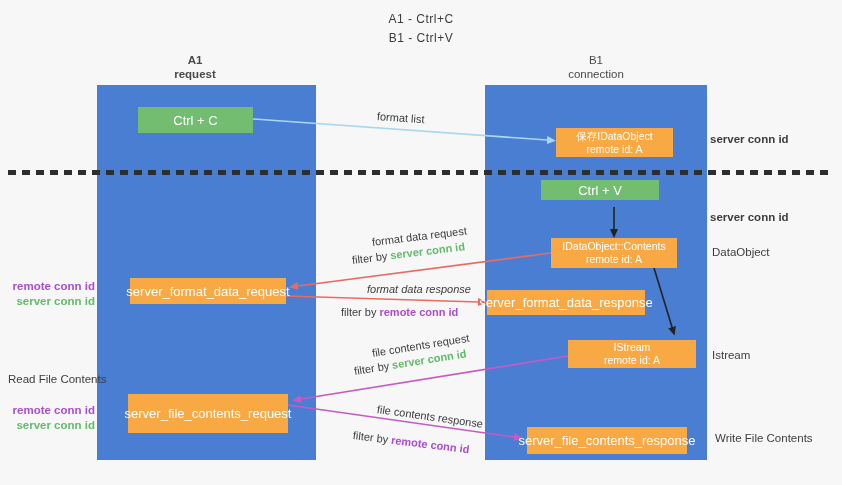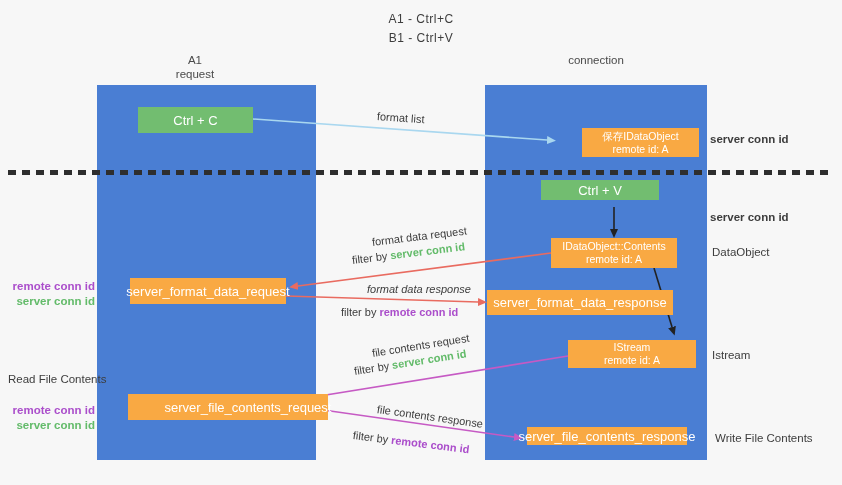--- a/index.html
+++ b/index.html
@@ -34,25 +34,26 @@
 </head>
 <body>
 
 <div class="canvas">
 
   <div class="title">
     <div>A1 - Ctrl+C</div>
     <div>B1 - Ctrl+V</div>
   </div>
 
-  <div class="abs lane-header" style="left:85px;top:53px;width:220px;">
+  <div class="abs lane-header" style="left:85px;top:53px;width:220px;font-weight:bold;">
     <div>A1</div>
     <div>request</div>
   </div>
   <div class="abs lane-header" style="left:485px;top:53px;width:222px;">
+    <div>B1</div>
     <div>connection</div>
   </div>
 
   <div class="abs lane" style="left:97px;top:85px;width:219px;height:375px;"></div>
   <div class="abs lane" style="left:485px;top:85px;width:222px;height:375px;"></div>
 
   <div class="abs dotted" style="left:8px;top:170px;width:826px;"></div>
 
   <svg class="arrows">
     <defs>
@@ -75,52 +76,52 @@
     <line class="st-red" x1="551" y1="253" x2="298" y2="286" marker-end="url(#mRed)"></line>
     <line class="st-red" x1="286" y1="296" x2="478" y2="302" marker-end="url(#mRed)"></line>
     <line class="st-mag" x1="568" y1="356" x2="301" y2="399" marker-end="url(#mMag)"></line>
     <line class="st-mag" x1="288" y1="405" x2="514" y2="437" marker-end="url(#mMag)"></line>
   </svg>
 
   <div class="abs node green" style="left:138px;top:107px;width:115px;height:26px;">
     <span>Ctrl + C</span>
   </div>
 
-  <div class="abs node orange" style="left:556px;top:128px;width:117px;height:29px;font-size:10.5px;margin-left:26px;">
+  <div class="abs node orange" style="left:556px;top:128px;width:117px;height:29px;font-size:10.5px;">
     <span>保存IDataObject</span>
     <span>remote id: A</span>
   </div>
 
   <div class="abs node green" style="left:541px;top:180px;width:118px;height:20px;">
     <span>Ctrl + V</span>
   </div>
 
   <div class="abs node orange" style="left:551px;top:238px;width:126px;height:30px;font-size:10.5px;">
     <span>IDataObject::Contents</span>
     <span>remote id: A</span>
   </div>
 
   <div class="abs node orange" style="left:130px;top:278px;width:156px;height:26px;">
     <span>server_format_data_request</span>
   </div>
 
-  <div class="abs node orange" style="left:487px;top:290px;width:186px;height:25px;">
+  <div class="abs node orange" style="left:487px;top:290px;width:158px;height:25px;">
     <span>server_format_data_response</span>
   </div>
 
   <div class="abs node orange" style="left:568px;top:340px;width:128px;height:28px;font-size:10.5px;">
     <span>IStream</span>
     <span>remote id: A</span>
   </div>
 
-  <div class="abs node orange" style="left:128px;top:394px;width:160px;height:26px;padding-left:40px;">
+  <div class="abs node orange" style="left:128px;top:394px;width:160px;height:39px;">
     <span>server_file_contents_request</span>
   </div>
 
-  <div class="abs node orange" style="left:527px;top:427px;width:160px;height:18px;text-align:right;">
+  <div class="abs node orange" style="left:527px;top:427px;width:160px;height:27px;text-align:right;">
     <span>server_file_contents_response</span>
   </div>
 
   <div class="abs albl" style="left:377px;top:110px;transform:rotate(4deg);">format list</div>
 
   <div class="abs albl" style="left:372px;top:236px;transform:rotate(-7deg);">format data request</div>
   <div class="abs albl" style="left:352px;top:254px;transform:rotate(-7deg);">
     <span class="filter-gap">filter by</span><span class="green-t">server conn id</span>
   </div>
 

